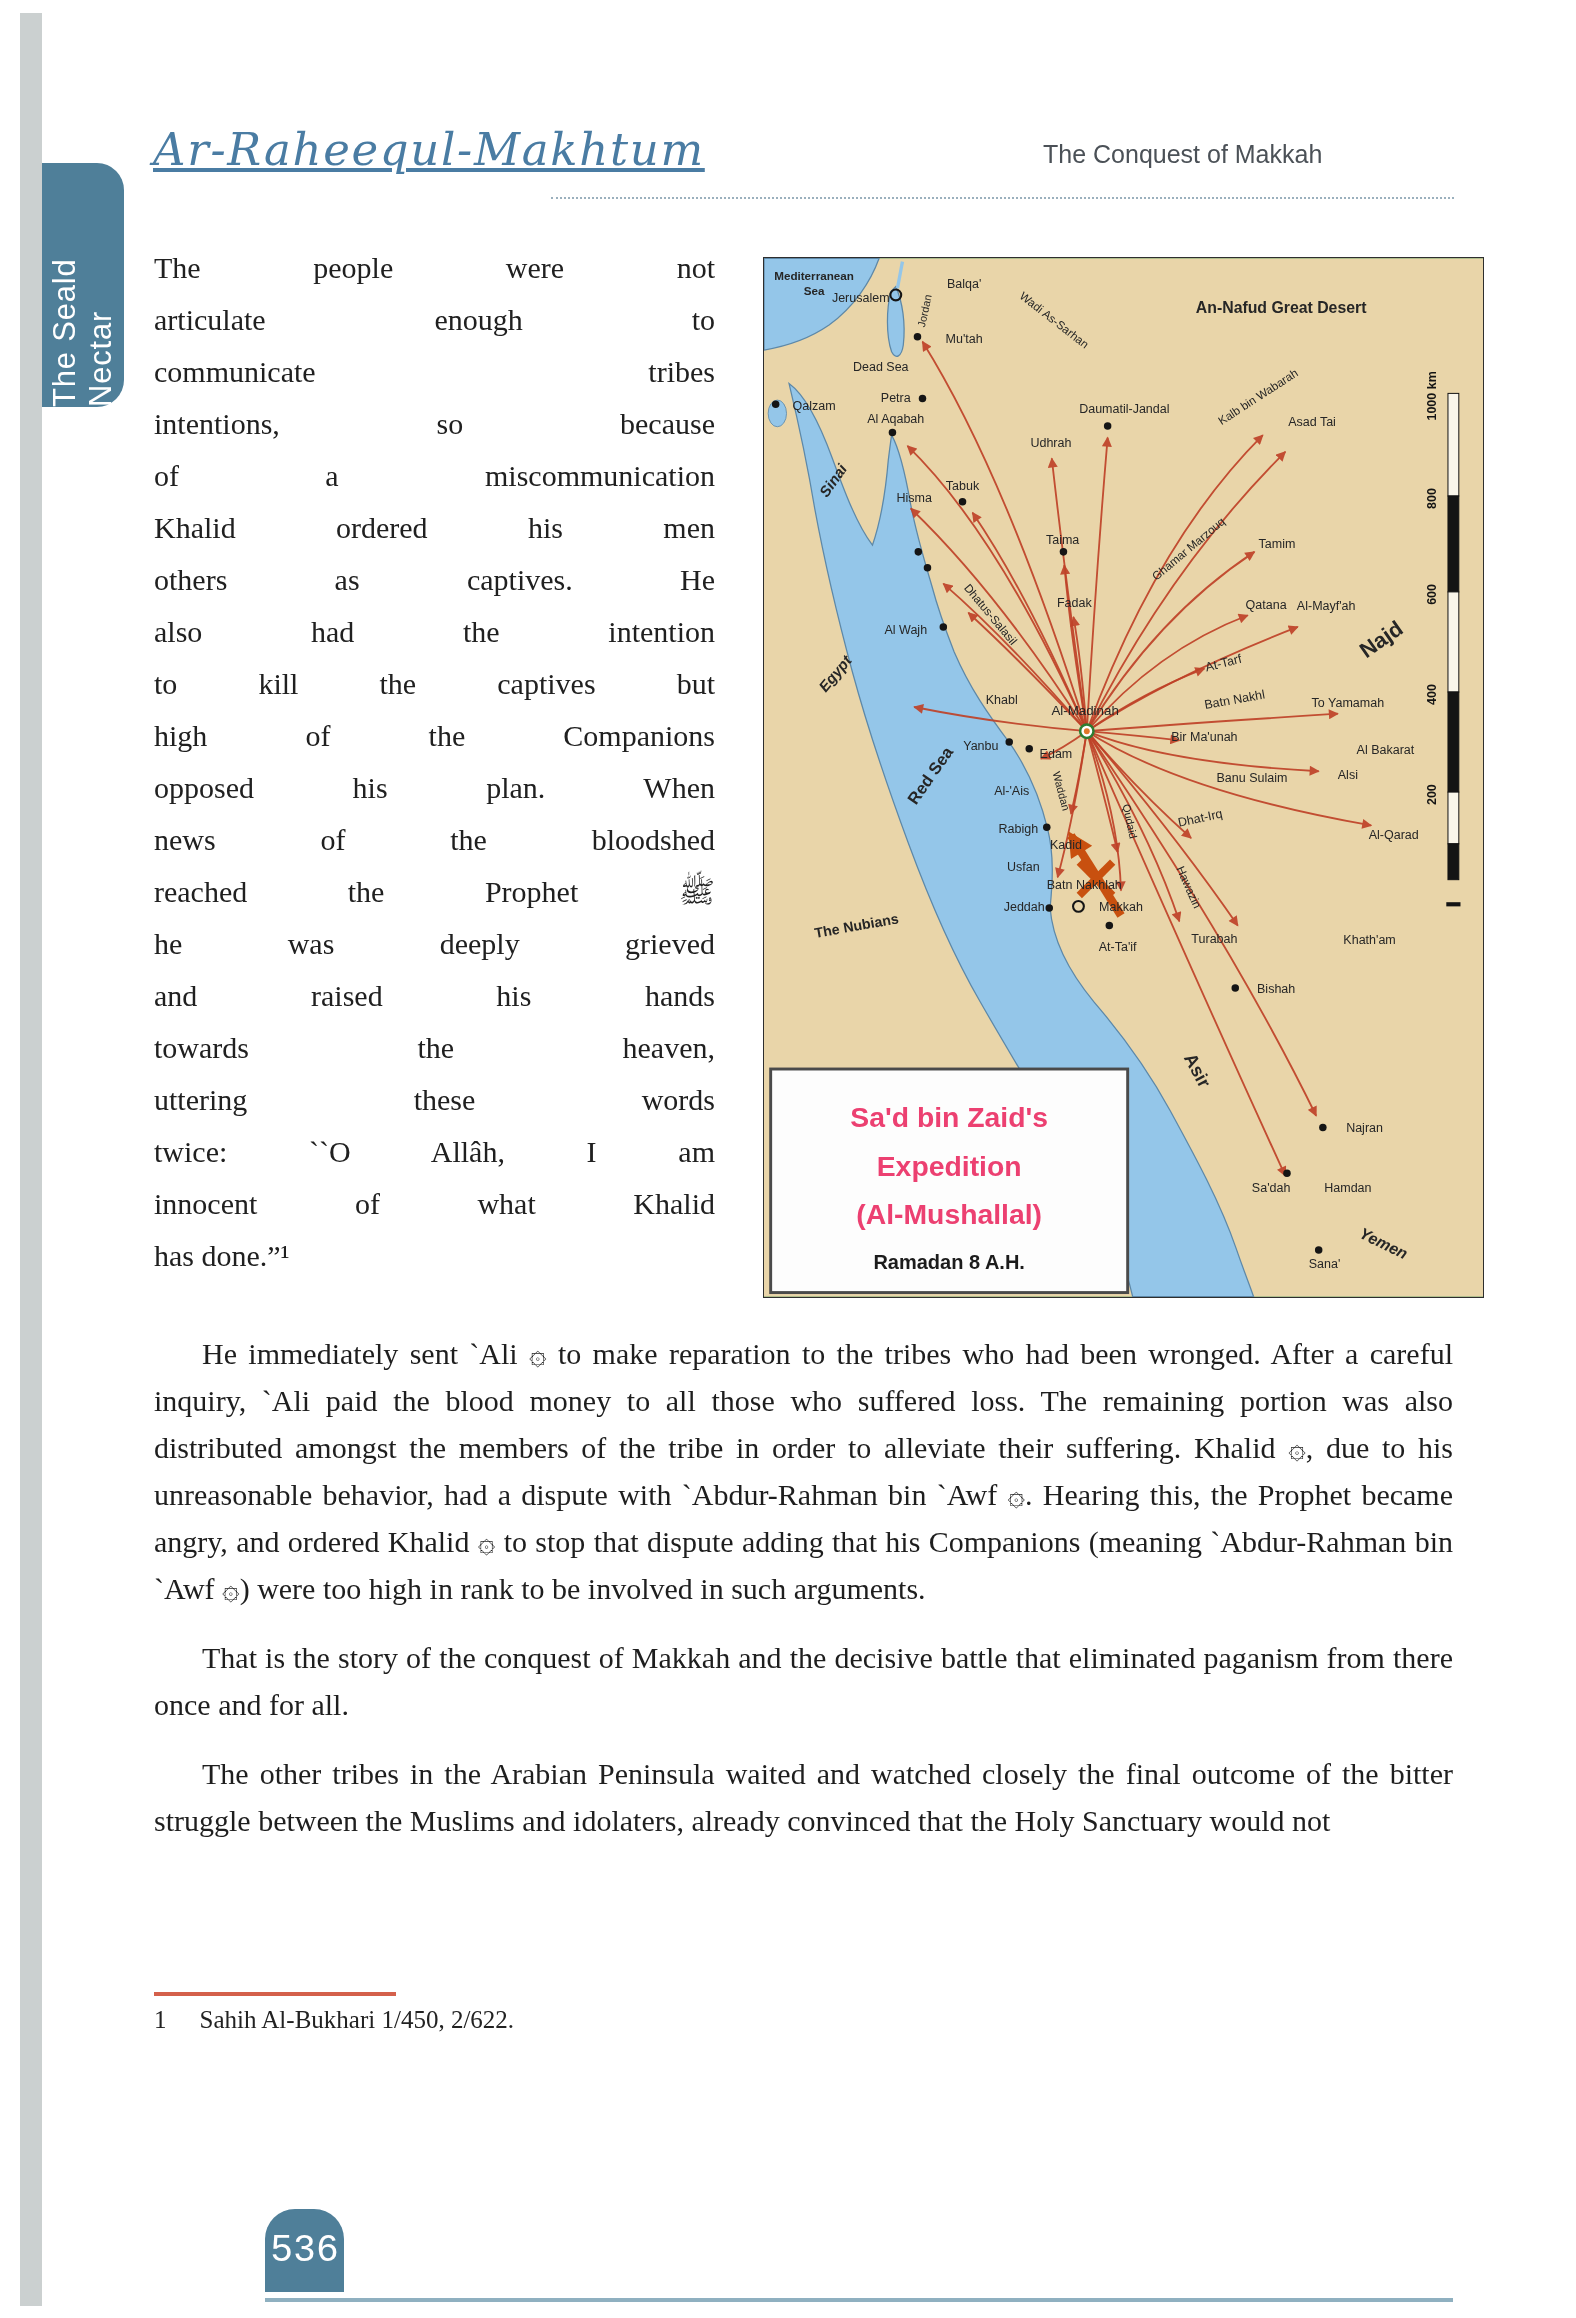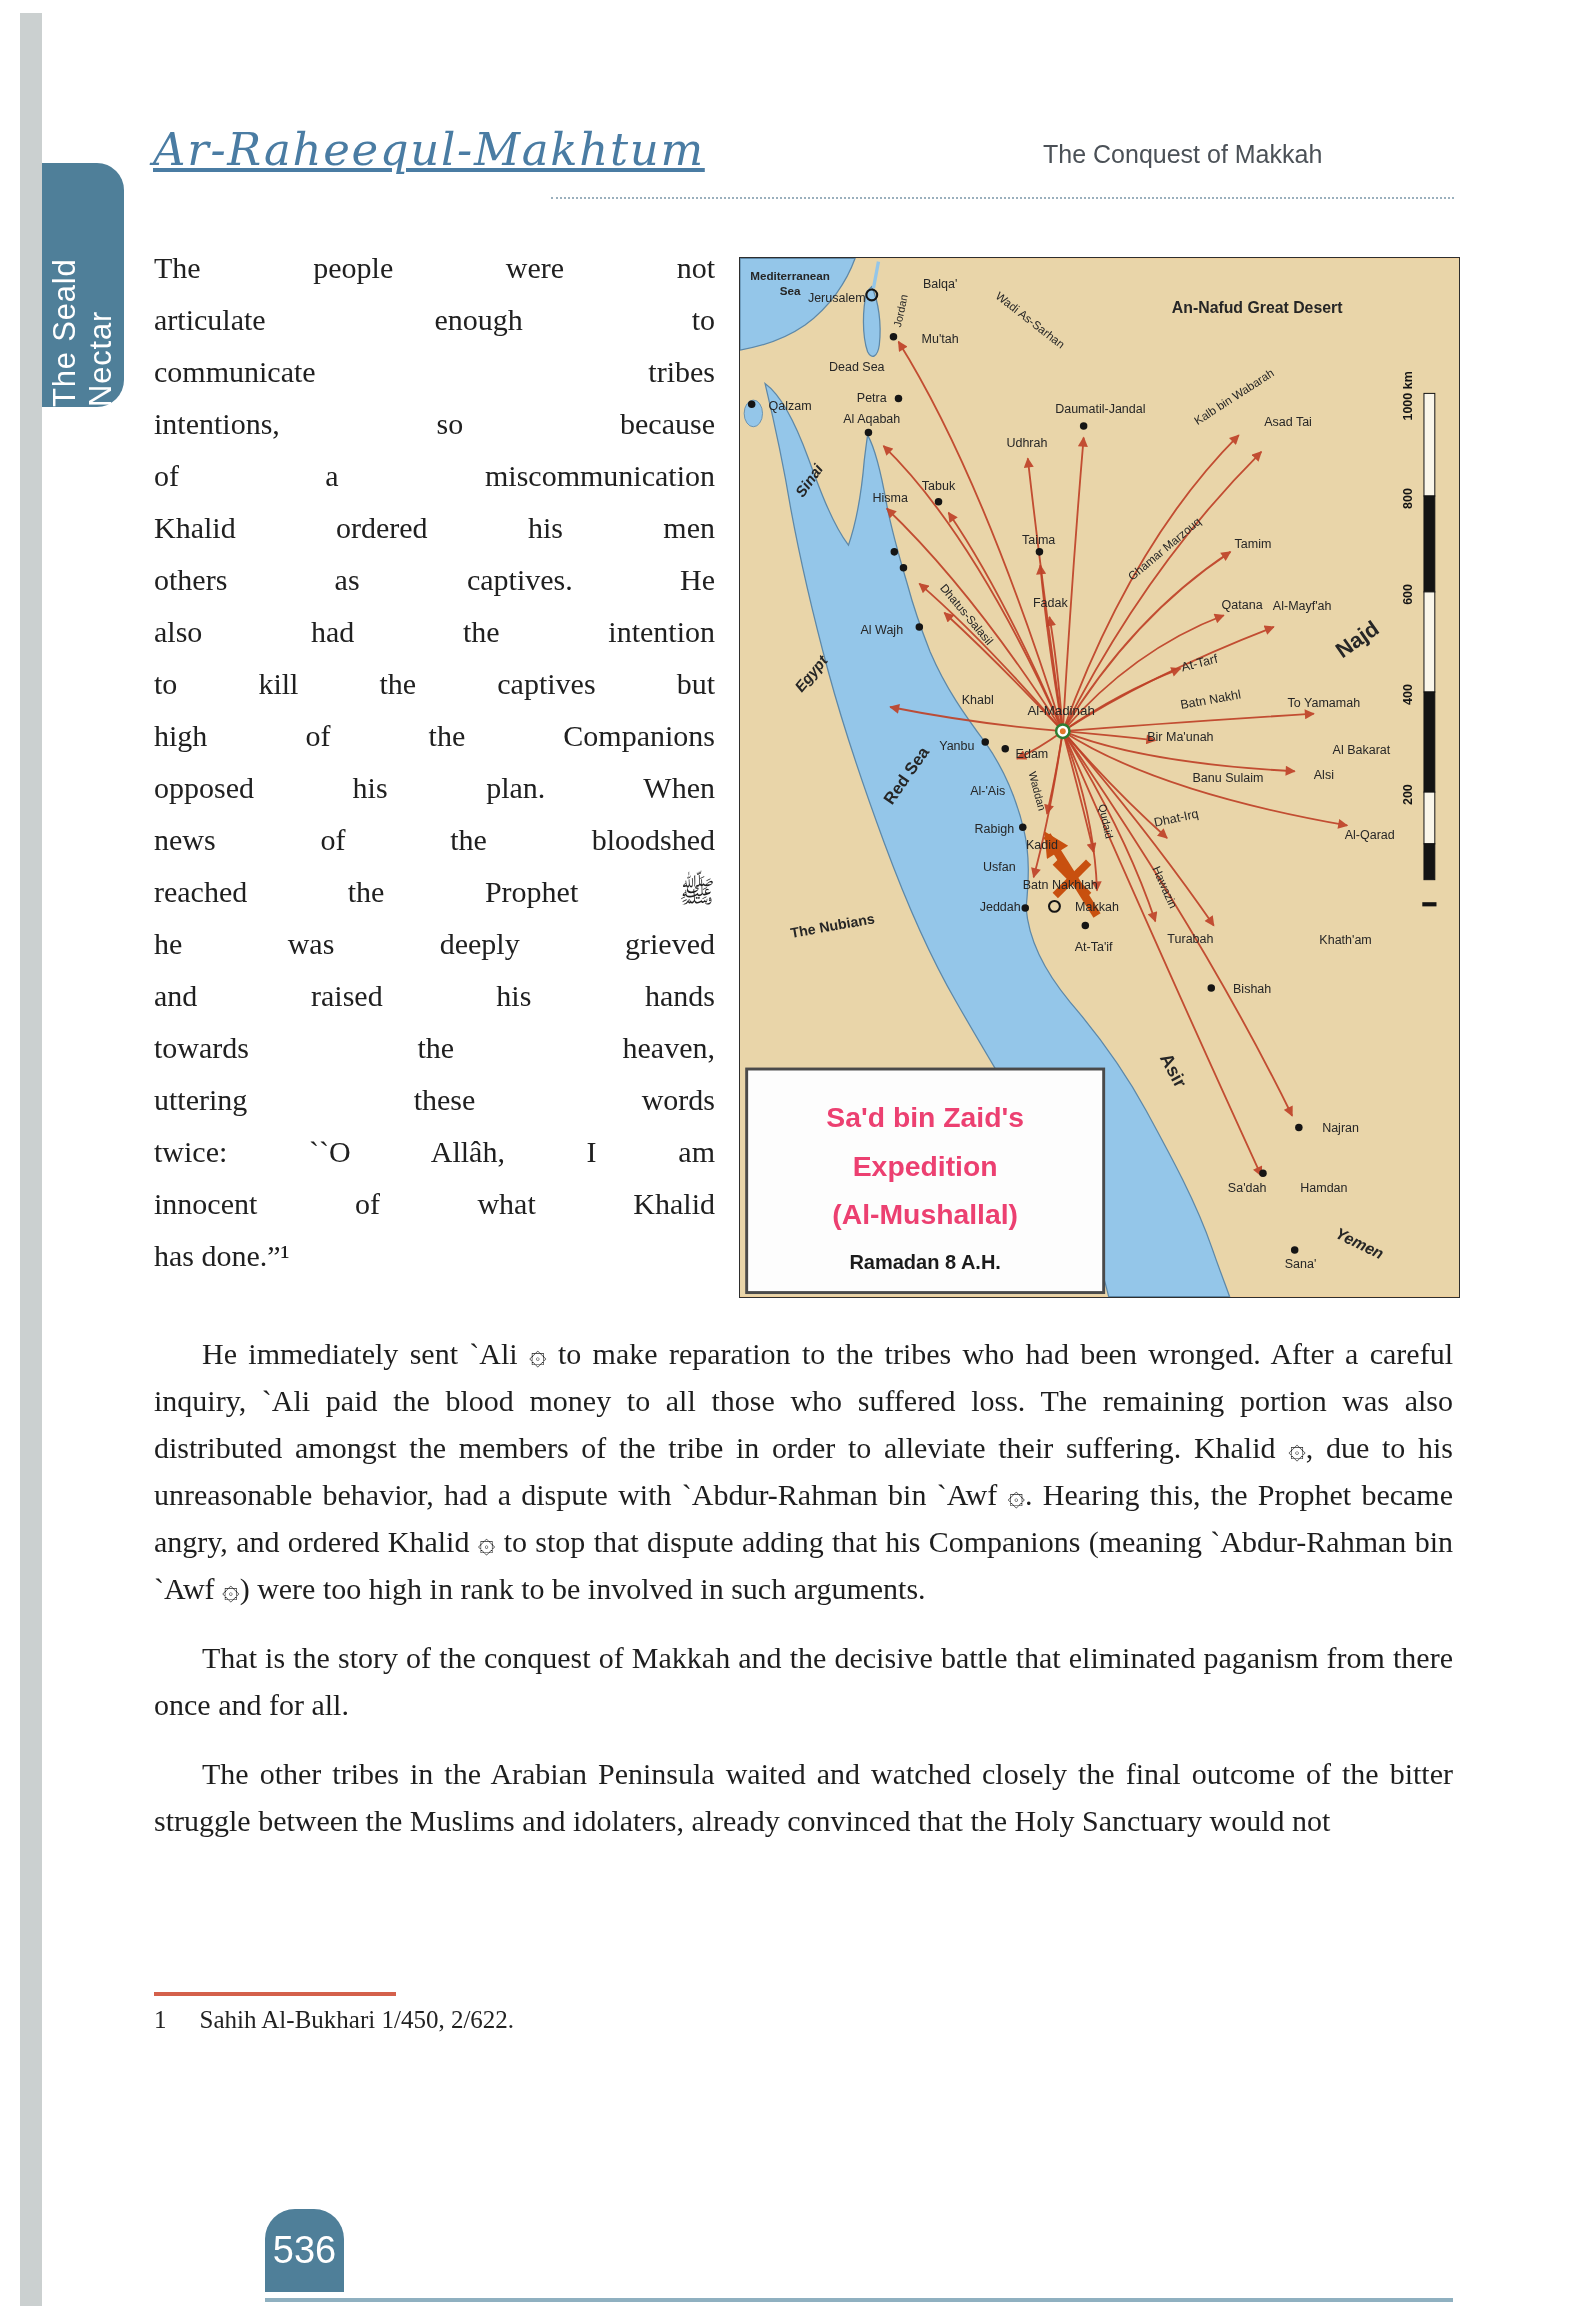--- a/index.html
+++ b/index.html
@@ -12,31 +12,31 @@
                  font-family:"Liberation Sans",sans-serif;font-size:31px;letter-spacing:0.8px;}
   .book-title{position:absolute;left:153px;top:123px;font-family:"DejaVu Serif",serif;
               font-style:italic;font-size:45px;color:#4a7ca3;letter-spacing:1.7px;text-decoration:underline;}
   .chapter-title{position:absolute;left:1043px;top:140px;width:410px;text-align:left;
                  font-family:"Liberation Sans",sans-serif;font-size:25px;color:#4b5157;}
   .header-rule{position:absolute;left:551px;top:197px;width:903px;border-top:2.5px dotted #9bb0bd;}
   .left-col{position:absolute;left:154px;top:242px;width:561px;}
   .col-line{font-size:30px;line-height:52px;text-align:justify;text-align-last:justify;
             white-space:normal;color:#202020;}
   .col-line.last{text-align-last:left;}
-  .map-box{position:absolute;left:739px;top:257px;width:719px;height:1039px;
-           border:1.7px solid #2e2e2e;background:#fdba74;}
+  .map-box{position:absolute;left:763px;top:257px;width:719px;height:1039px;
+           border:1.7px solid #2e2e2e;background:#15803d;}
   .map-box svg{display:block;width:100%;height:100%;}
   .paragraphs{position:absolute;left:154px;top:1330px;width:1299px;}
   .paragraphs p{margin:0 0 22px 0;font-size:30px;line-height:47px;text-align:justify;
                 text-indent:48px;color:#1e1e1e;}
   .footnote-rule{position:absolute;left:154px;top:1992px;width:242px;border-top:4.2px solid #d4604b;}
   .footnote{position:absolute;left:154px;top:2006px;font-size:25px;display:flex;gap:33px;color:#222;}
   .page-badge{position:absolute;left:265px;top:2209px;width:79px;height:83px;background:#4f7f99;
               border-radius:30px 30px 0 0;display:flex;align-items:center;justify-content:center;
-              color:#fff;font-family:Liberation Sans, sans-serif;font-size:38px;}
+              color:#fff;font-family:Liberation Mono, monospace;font-size:38px;}
   .bottom-rule{position:absolute;left:265px;top:2298px;width:1188px;height:4.2px;background:#8fb0c0;}
 </style>
 </head>
 <body>
 
 <div class="page">
 
   <div class="edge-strip"></div>
 
   <div class="side-tab">

